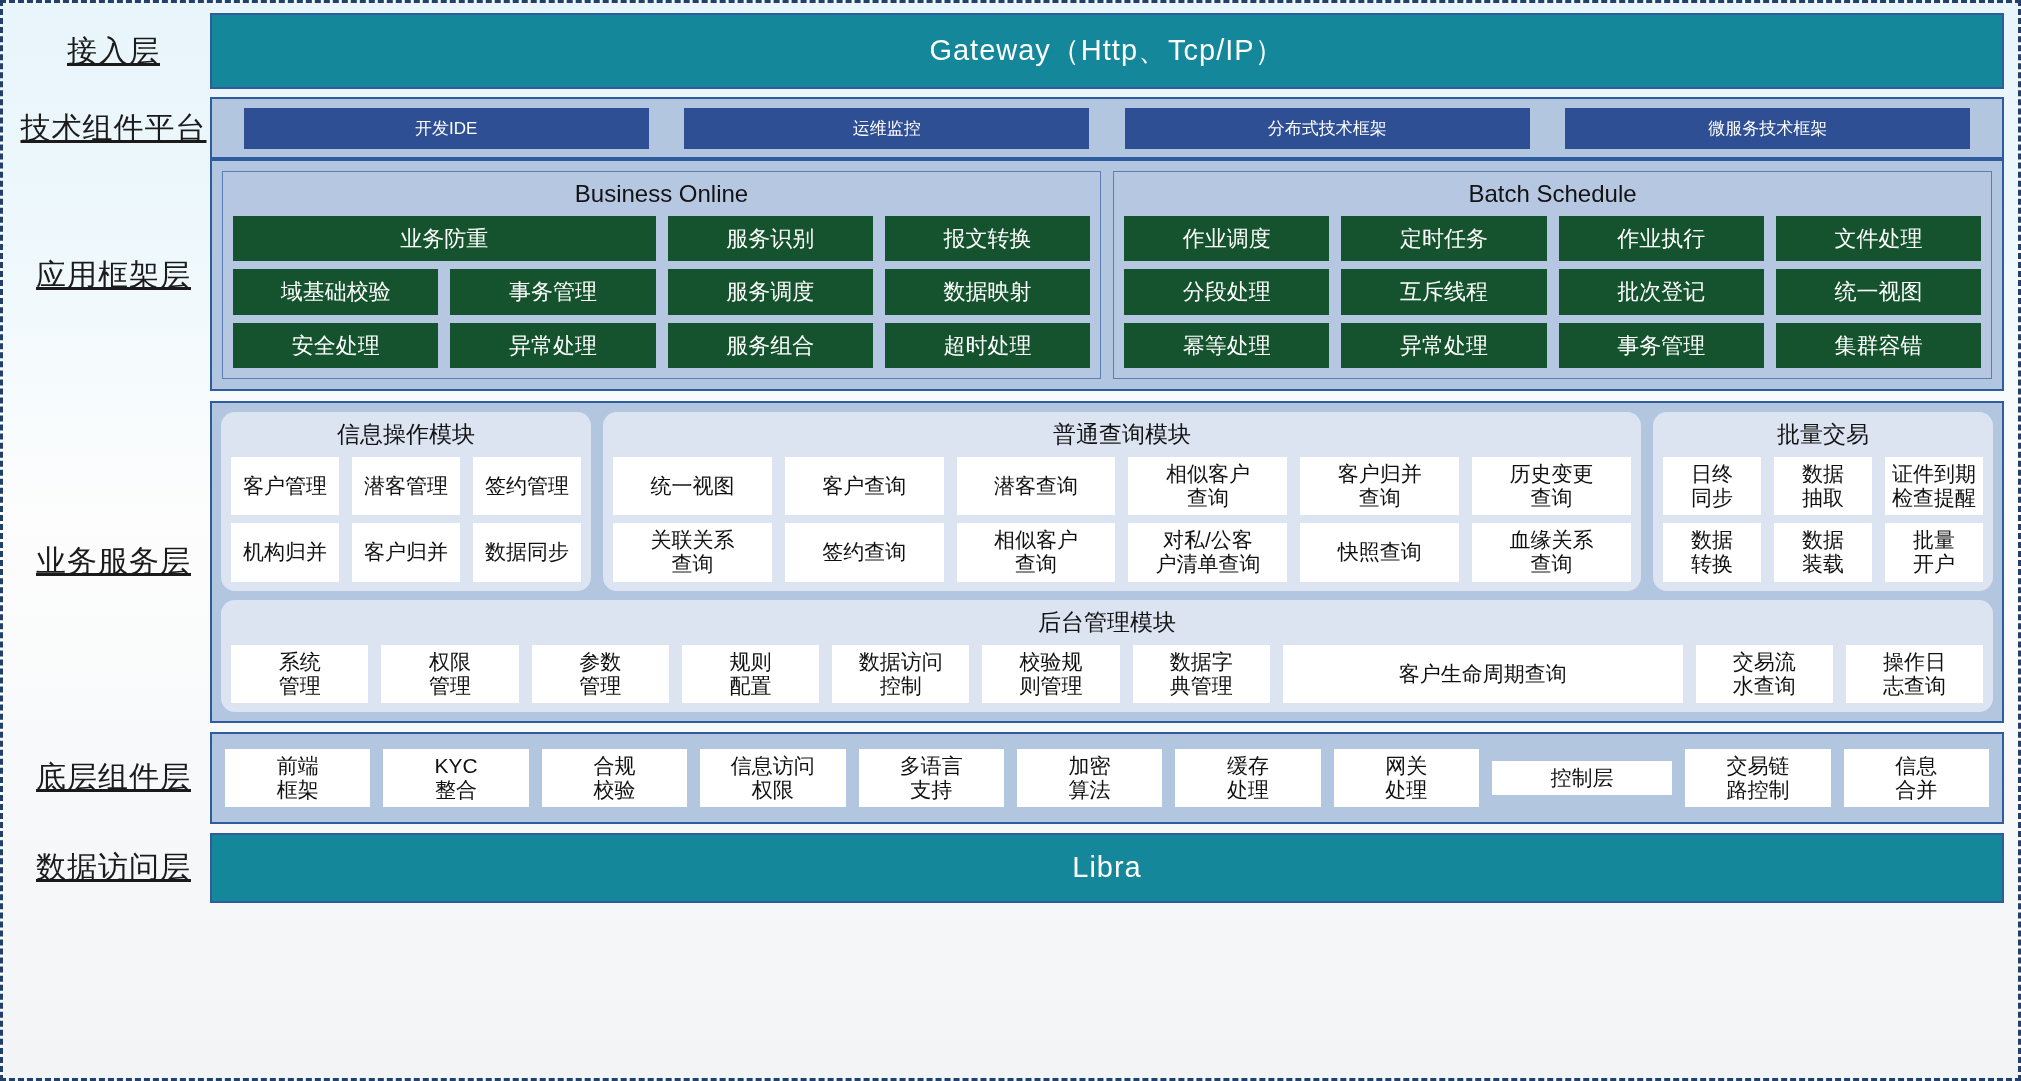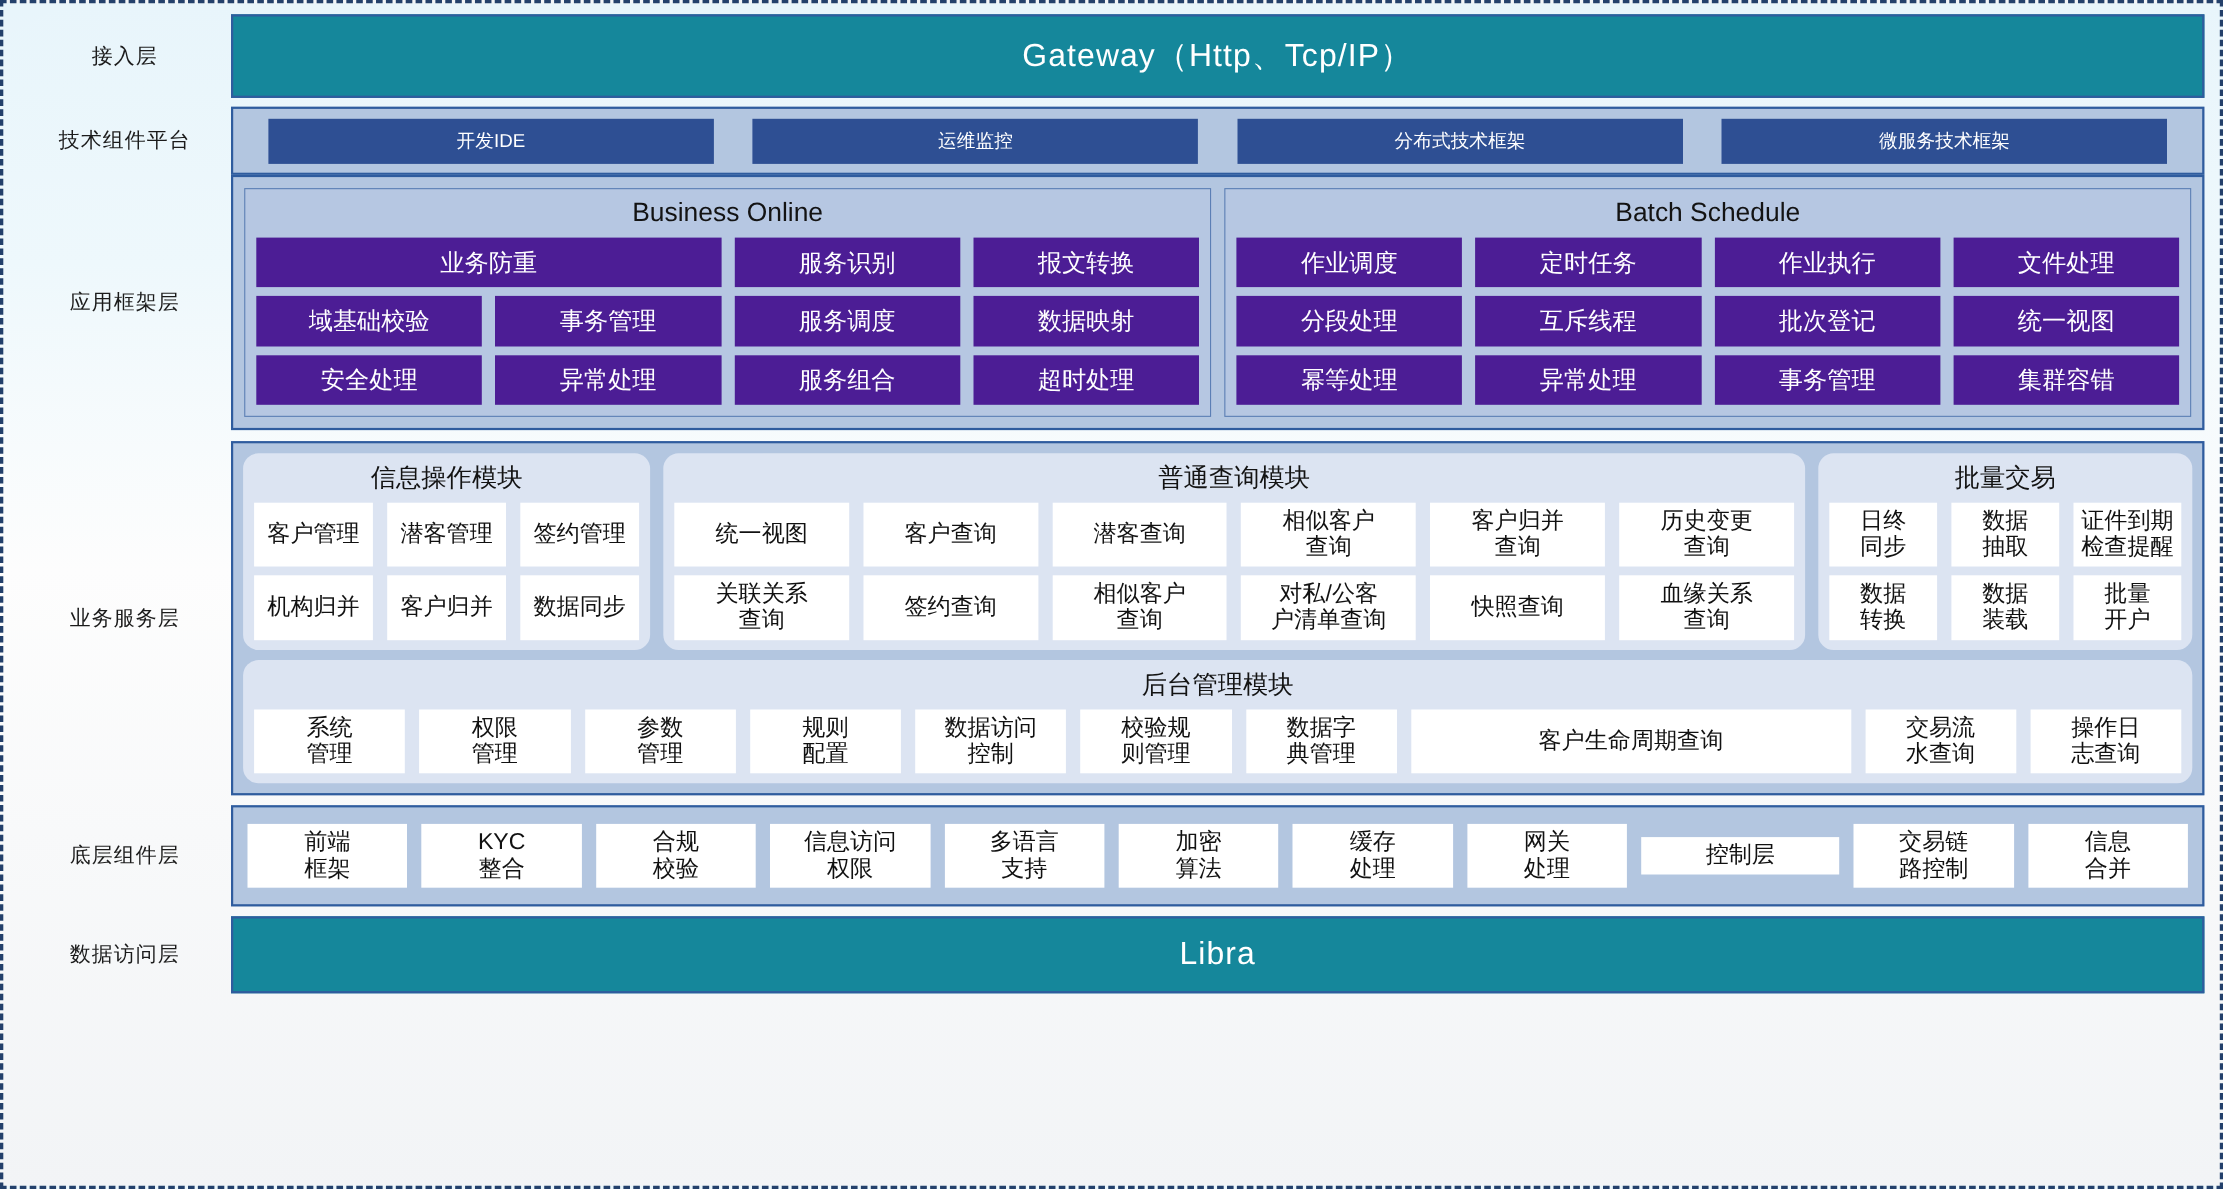--- a/index.html
+++ b/index.html
@@ -16,22 +16,23 @@
     border:3px dashed #23406b;
     background:linear-gradient(180deg,#e8f5fb 0%, #eef8fc 22%, #fdfdfd 48%, #f8f9fa 70%, #f2f4f6 100%);
     display:flex;
     flex-direction:column;
     padding:10px 14px 8px 14px;
   }
   .row{display:flex;align-items:stretch;width:100%;}
   .rowlabel{
     width:193px;min-width:193px;
     display:flex;align-items:center;justify-content:center;
-    font-size:19px;color:#1b1b1b;letter-spacing:1px;
-    text-align:center;
+    font-size:30px;color:#1b1b1b;letter-spacing:1px;
+    text-align:center;
+    text-decoration:underline;
   }
   .rowbody{flex:1;display:flex;}
 
   
   .tealbar{
     flex:1;
     background:#15879b;
     border:2px solid #2f5c9e;
     color:#ffffff;
     display:flex;align-items:center;justify-content:center;
@@ -76,21 +77,21 @@
   }
   .subtitle{
     text-align:center;
     font-size:24px;
     color:#131313;
     margin:2px 0 8px 0;
   }
   .grid{display:flex;flex-direction:column;gap:8px;flex:1;}
   .gridrow{display:flex;gap:12px;flex:1;}
   .tile{
-    background:#4c1d95;
+    background:#14532d;
     color:#ffffff;
     font-size:22px;
     display:flex;align-items:center;justify-content:center;
     text-align:center;
     flex:1;
     padding:6px 2px;
     line-height:1.15;
   }
   .tile.span2{flex:2.08;}
 

